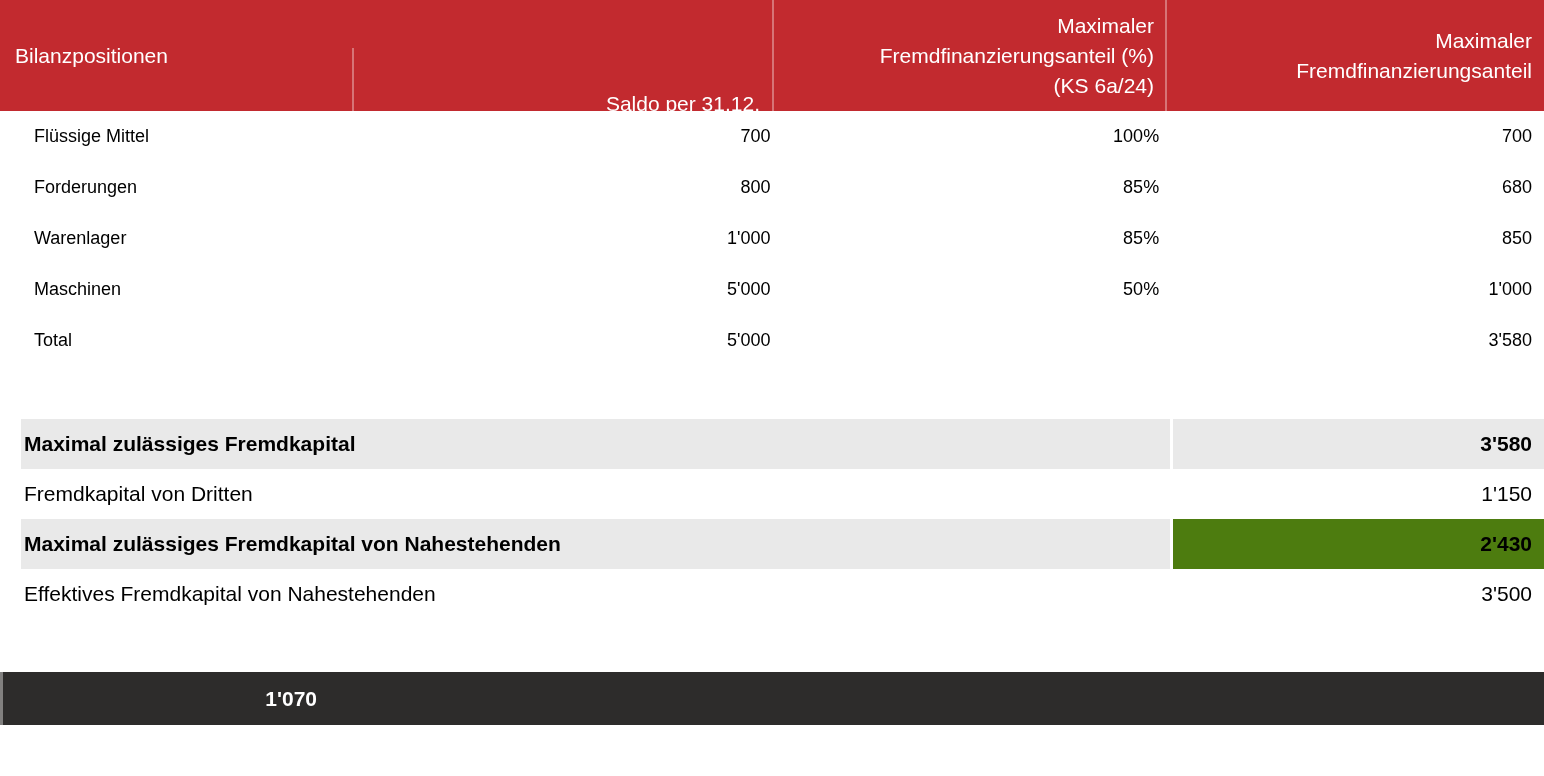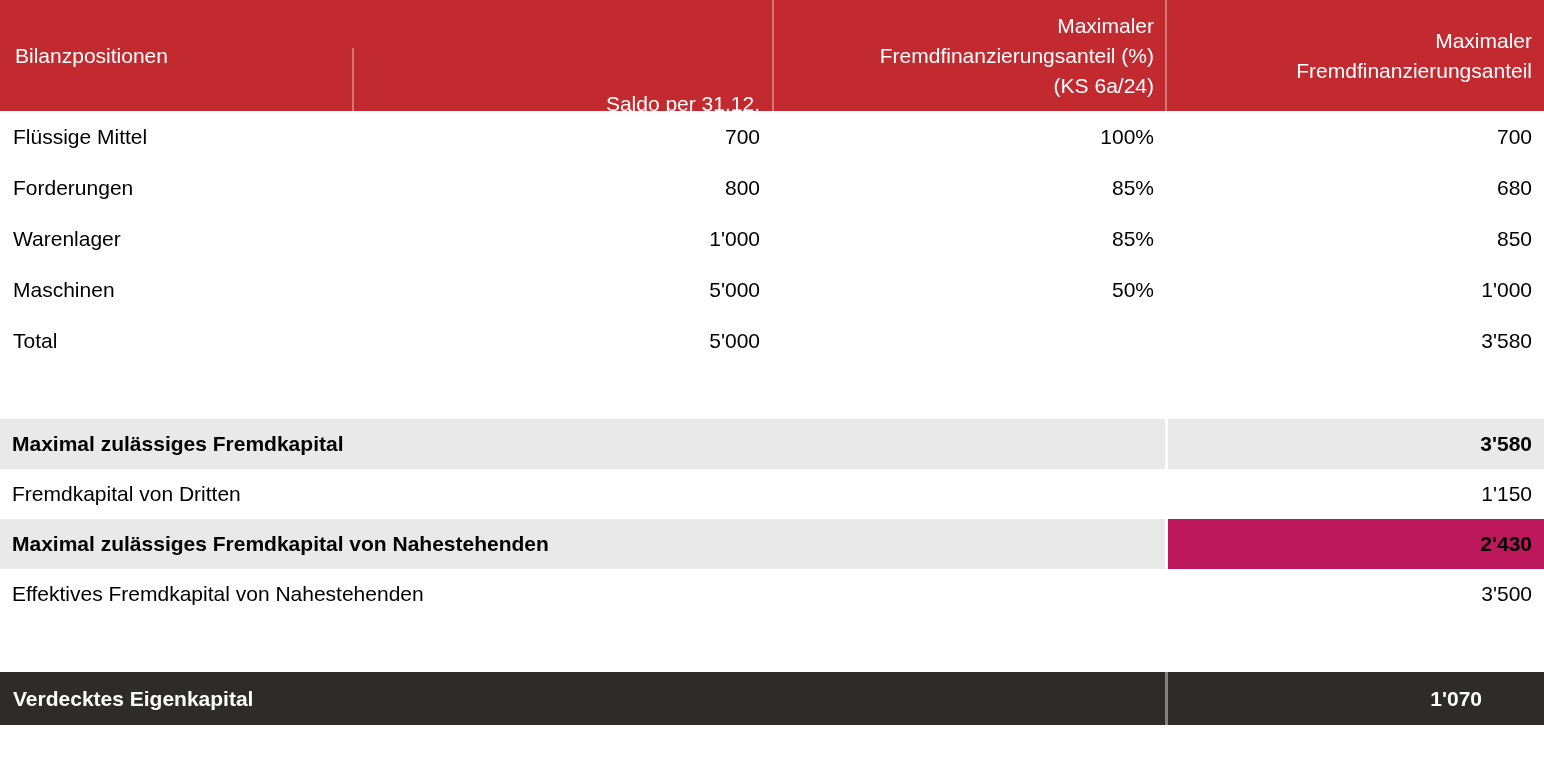--- a/index.html
+++ b/index.html
@@ -13,32 +13,32 @@
   .hcell { display: flex; align-items: center; height: 100%; }
   .hcell + .hcell { border-left: 2px solid rgba(255,255,255,0.35); }
   .hc1 { width: 352px; padding-left: 15px; justify-content: flex-start; }
   .hc2 { width: 420px; padding-right: 12px; justify-content: flex-end; margin-top: 48px; }
   .hc3 { width: 393px; padding-right: 11px; justify-content: flex-end; }
   .hc4 { width: 379px; padding-right: 12px; justify-content: flex-end; }
   .hcell span { white-space: pre-line; text-align: right; line-height: 30px; }
   .hc1 span { text-align: left; }
 
   
-  .brow { height: 51px; display: flex; align-items: center; font-size: 21px; }
+  .brow { height: 51px; display: flex; align-items: center; font-size: 18px; padding-left: 21px; }
   .c1 { width: 352px; padding-left: 13px; }
   .c2 { width: 420px; padding-right: 12px; text-align: right; }
   .c3 { width: 393px; padding-right: 11px; text-align: right; }
   .c4 { width: 379px; padding-right: 12px; text-align: right; }
 
   .spacer-a { height: 53px; }
   .spacer-b { height: 53px; }
 
   
   .srow { height: 50px; display: flex; font-size: 21px; background: #ffffff; }
-  .srow .seg-label { width: 1165px; display: flex; align-items: center; padding-left: 12px; }
+  .srow .seg-label { width: 1165px; display: flex; align-items: center; padding-left: 3px; margin-left: 21px; }
   .srow .seg-gap { width: 3px; background: #ffffff; }
   .srow .seg-value { width: 376px; display: flex; align-items: center; justify-content: flex-end; padding-right: 12px; }
   .srow.highlight .seg-label, .srow.highlight .seg-value { font-weight: 700; }
 
   
   .rrow { height: 53px; display: flex; font-size: 21px; color: #ffffff; font-weight: 700; }
   .rrow .seg-label { width: 1165px; display: flex; align-items: center; padding-left: 13px; }
   .rrow .seg-gap { width: 3px; }
   .rrow .seg-value { width: 314px; display: flex; align-items: center; justify-content: flex-end; }
 </style>
@@ -104,29 +104,28 @@
     <div class="seg-value" style="background:#e9e9e9;">3'580</div>
   </div>
   <div class="srow">
     <div class="seg-label">Fremdkapital von Dritten</div>
     <div class="seg-gap"></div>
     <div class="seg-value">1'150</div>
   </div>
   <div class="srow highlight">
     <div class="seg-label" style="background:#e9e9e9;">Maximal zulässiges Fremdkapital von Nahestehenden</div>
     <div class="seg-gap"></div>
-    <div class="seg-value" style="background:#be185d;">2'430</div>
+    <div class="seg-value" style="background:#4d7c0f;">2'430</div>
   </div>
   <div class="srow">
     <div class="seg-label">Effektives Fremdkapital von Nahestehenden</div>
     <div class="seg-gap"></div>
     <div class="seg-value">3'500</div>
   </div>
 
   <div class="spacer-b"></div>
 
   <div class="rrow" style="background:#2d2c2b;">
-    <div class="seg-label">Verdecktes Eigenkapital</div>
     <div class="seg-gap" style="background:rgba(255,255,255,0.4);"></div>
     <div class="seg-value">1'070</div>
   </div>
 
 </div>
 
 </body></html>

